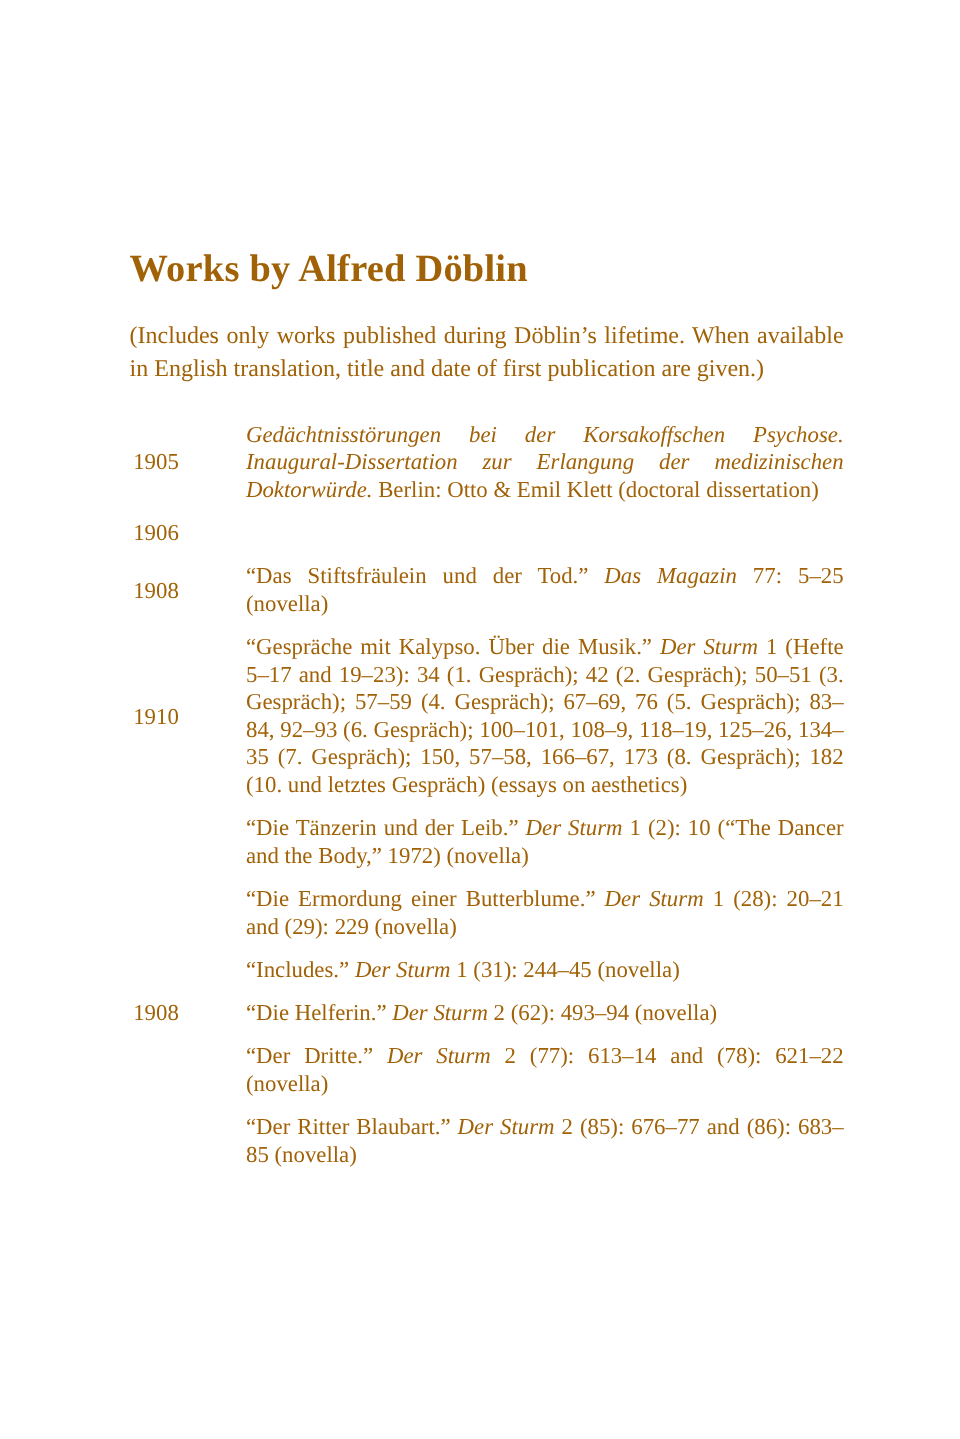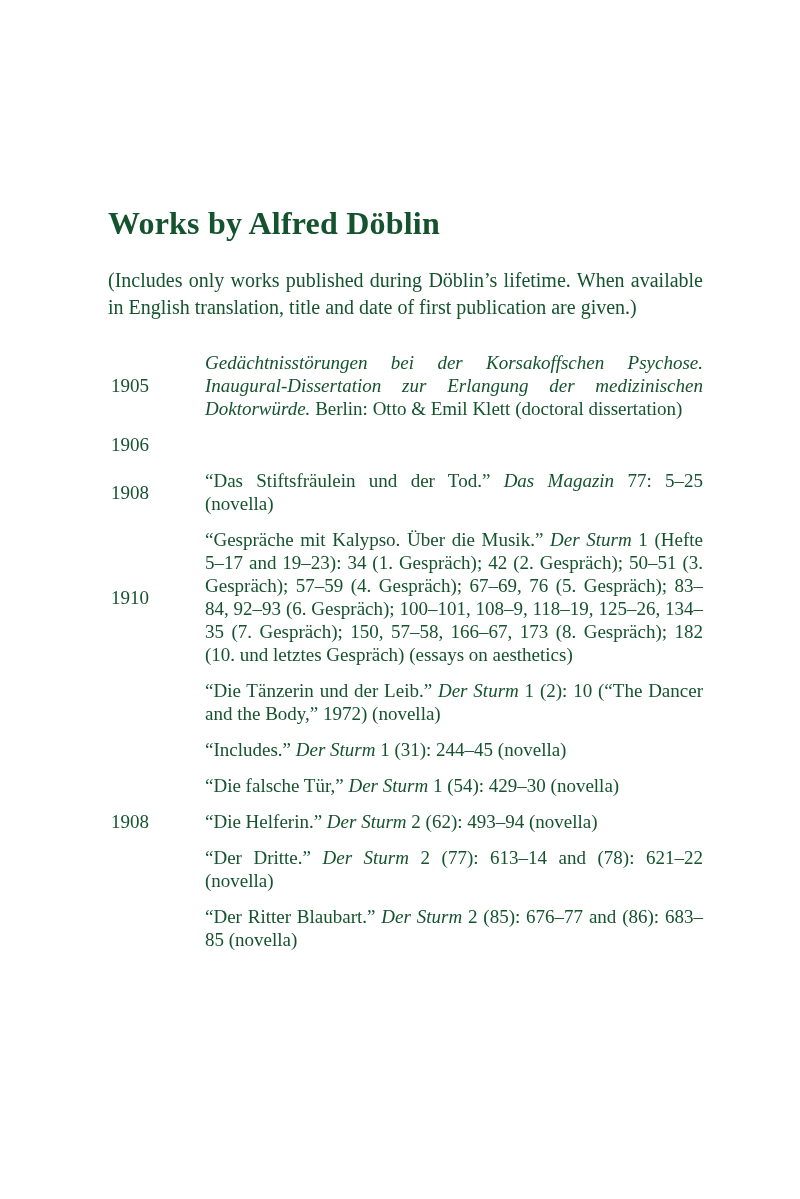--- a/index.html
+++ b/index.html
@@ -5,21 +5,21 @@
   html, body {
     margin: 0;
     padding: 0;
     background: #ffffff;
   }
   .page {
     position: relative;
     width: 800px;
     height: 1199px;
     background: #ffffff;
-    color: #14532d;
+    color: #a16207;
     font-family: "Liberation Serif", "DejaVu Serif", serif;
     box-sizing: border-box;
     padding: 205px 97px 0 108px;
     overflow: hidden;
   }
   .title {
     font-size: 32px;
     line-height: 36px;
     font-weight: 700;
     margin: 0 0 26px 0;
@@ -79,25 +79,25 @@
       <div class="entry">
     <div class="year">1910</div>
     <div class="text"><span>“Gespräche mit Kalypso. Über die Musik.” </span><i>Der Sturm</i><span> 1 (Hefte 5–17 and 19–23): 34 (1. Gespräch); 42 (2. Gespräch); 50–51 (3. Gespräch); 57–59 (4. Gespräch); 67–69, 76 (5. Gespräch); 83–84, 92–93 (6. Gespräch); 100–101, 108–9, 118–19, 125–26, 134–35 (7. Gespräch); 150, 57–58, 166–67, 173 (8. Gespräch); 182 (10. und letztes Gespräch) (essays on aesthetics)</span></div>
   </div>
       <div class="entry">
     <div class="year"></div>
     <div class="text"><span>“Die Tänzerin und der Leib.” </span><i>Der Sturm</i><span> 1 (2): 10 (“The Dancer and the Body,” 1972) (novella)</span></div>
   </div>
       <div class="entry">
     <div class="year"></div>
-    <div class="text"><span>“Includes.” </span><i>Der Sturm</i><span> 1 (31): 244–45 (novella)</span></div>
+    <div class="text"><span>“Die Ermordung einer Butterblume.” </span><i>Der Sturm</i><span> 1 (28): 20–21 and (29): 229 (novella)</span></div>
   </div>
       <div class="entry">
     <div class="year"></div>
-    <div class="text"><span>“Die falsche Tür,” </span><i>Der Sturm</i><span> 1 (54): 429–30 (novella)</span></div>
+    <div class="text"><span>“Includes.” </span><i>Der Sturm</i><span> 1 (31): 244–45 (novella)</span></div>
   </div>
       <div class="entry">
     <div class="year">1908</div>
     <div class="text"><span>“Die Helferin.” </span><i>Der Sturm</i><span> 2 (62): 493–94 (novella)</span></div>
   </div>
       <div class="entry">
     <div class="year"></div>
     <div class="text"><span>“Der Dritte.” </span><i>Der Sturm</i><span> 2 (77): 613–14 and (78): 621–22 (novella)</span></div>
   </div>
       <div class="entry">

